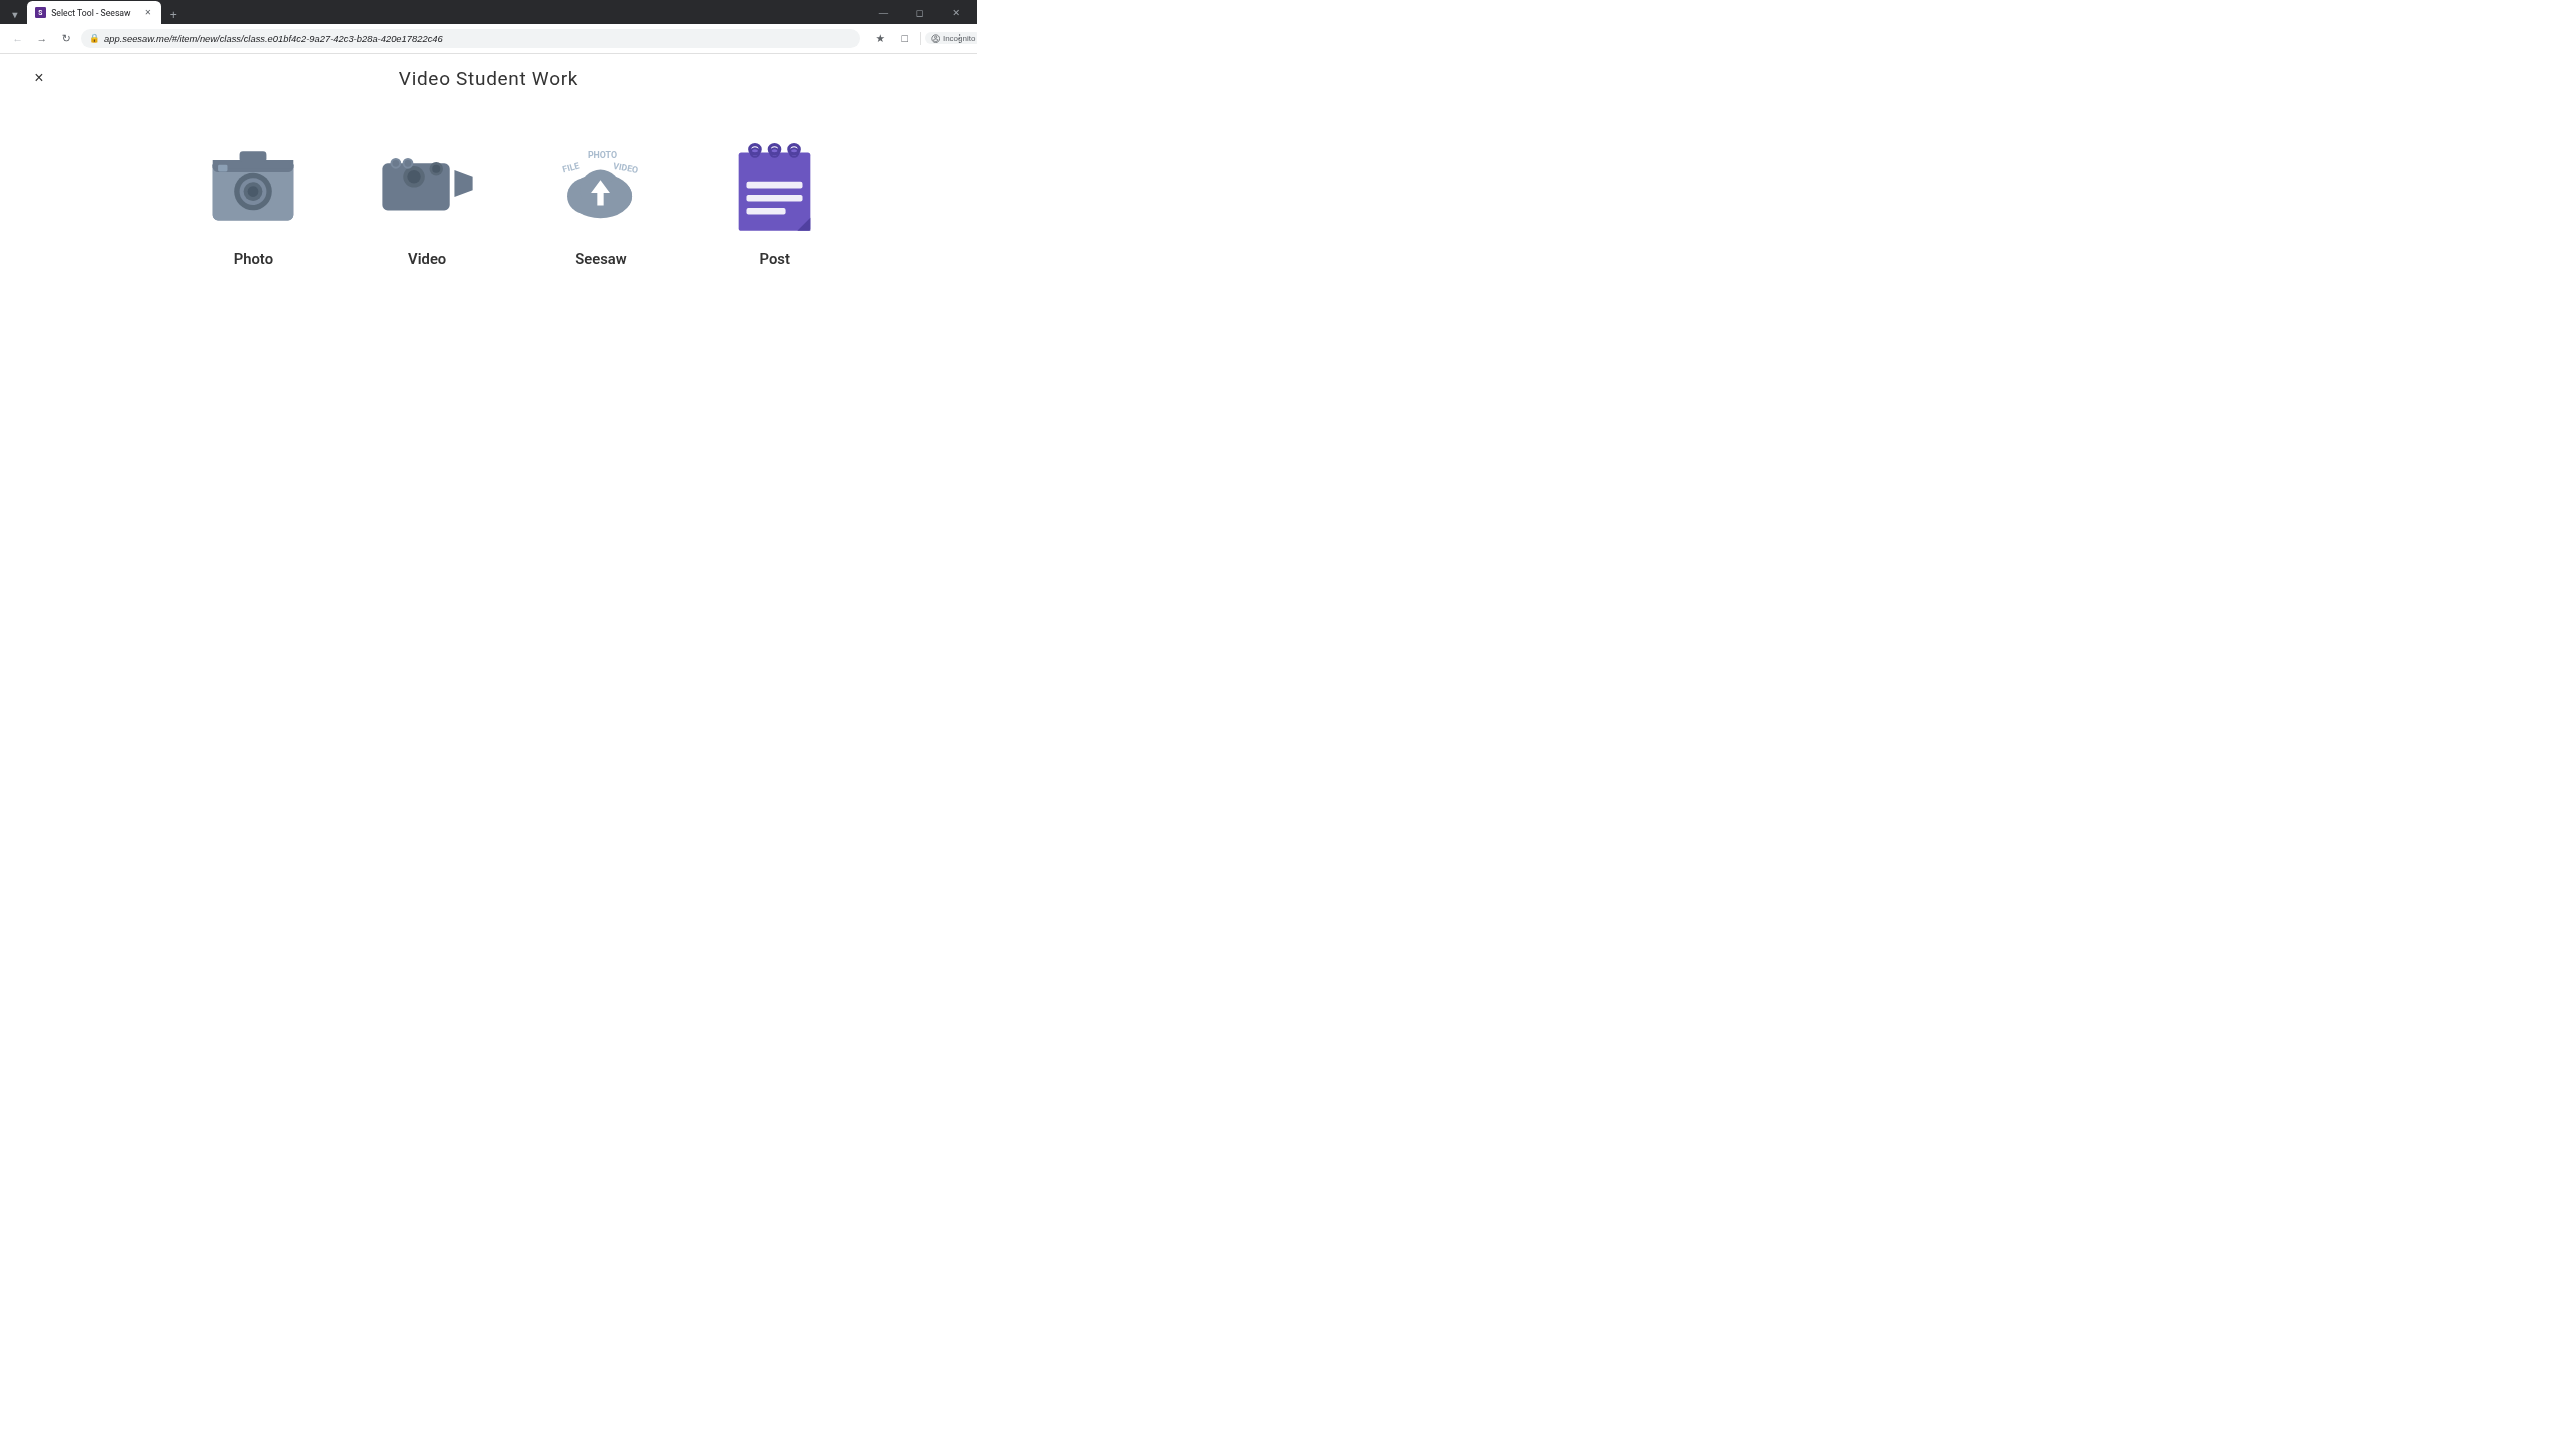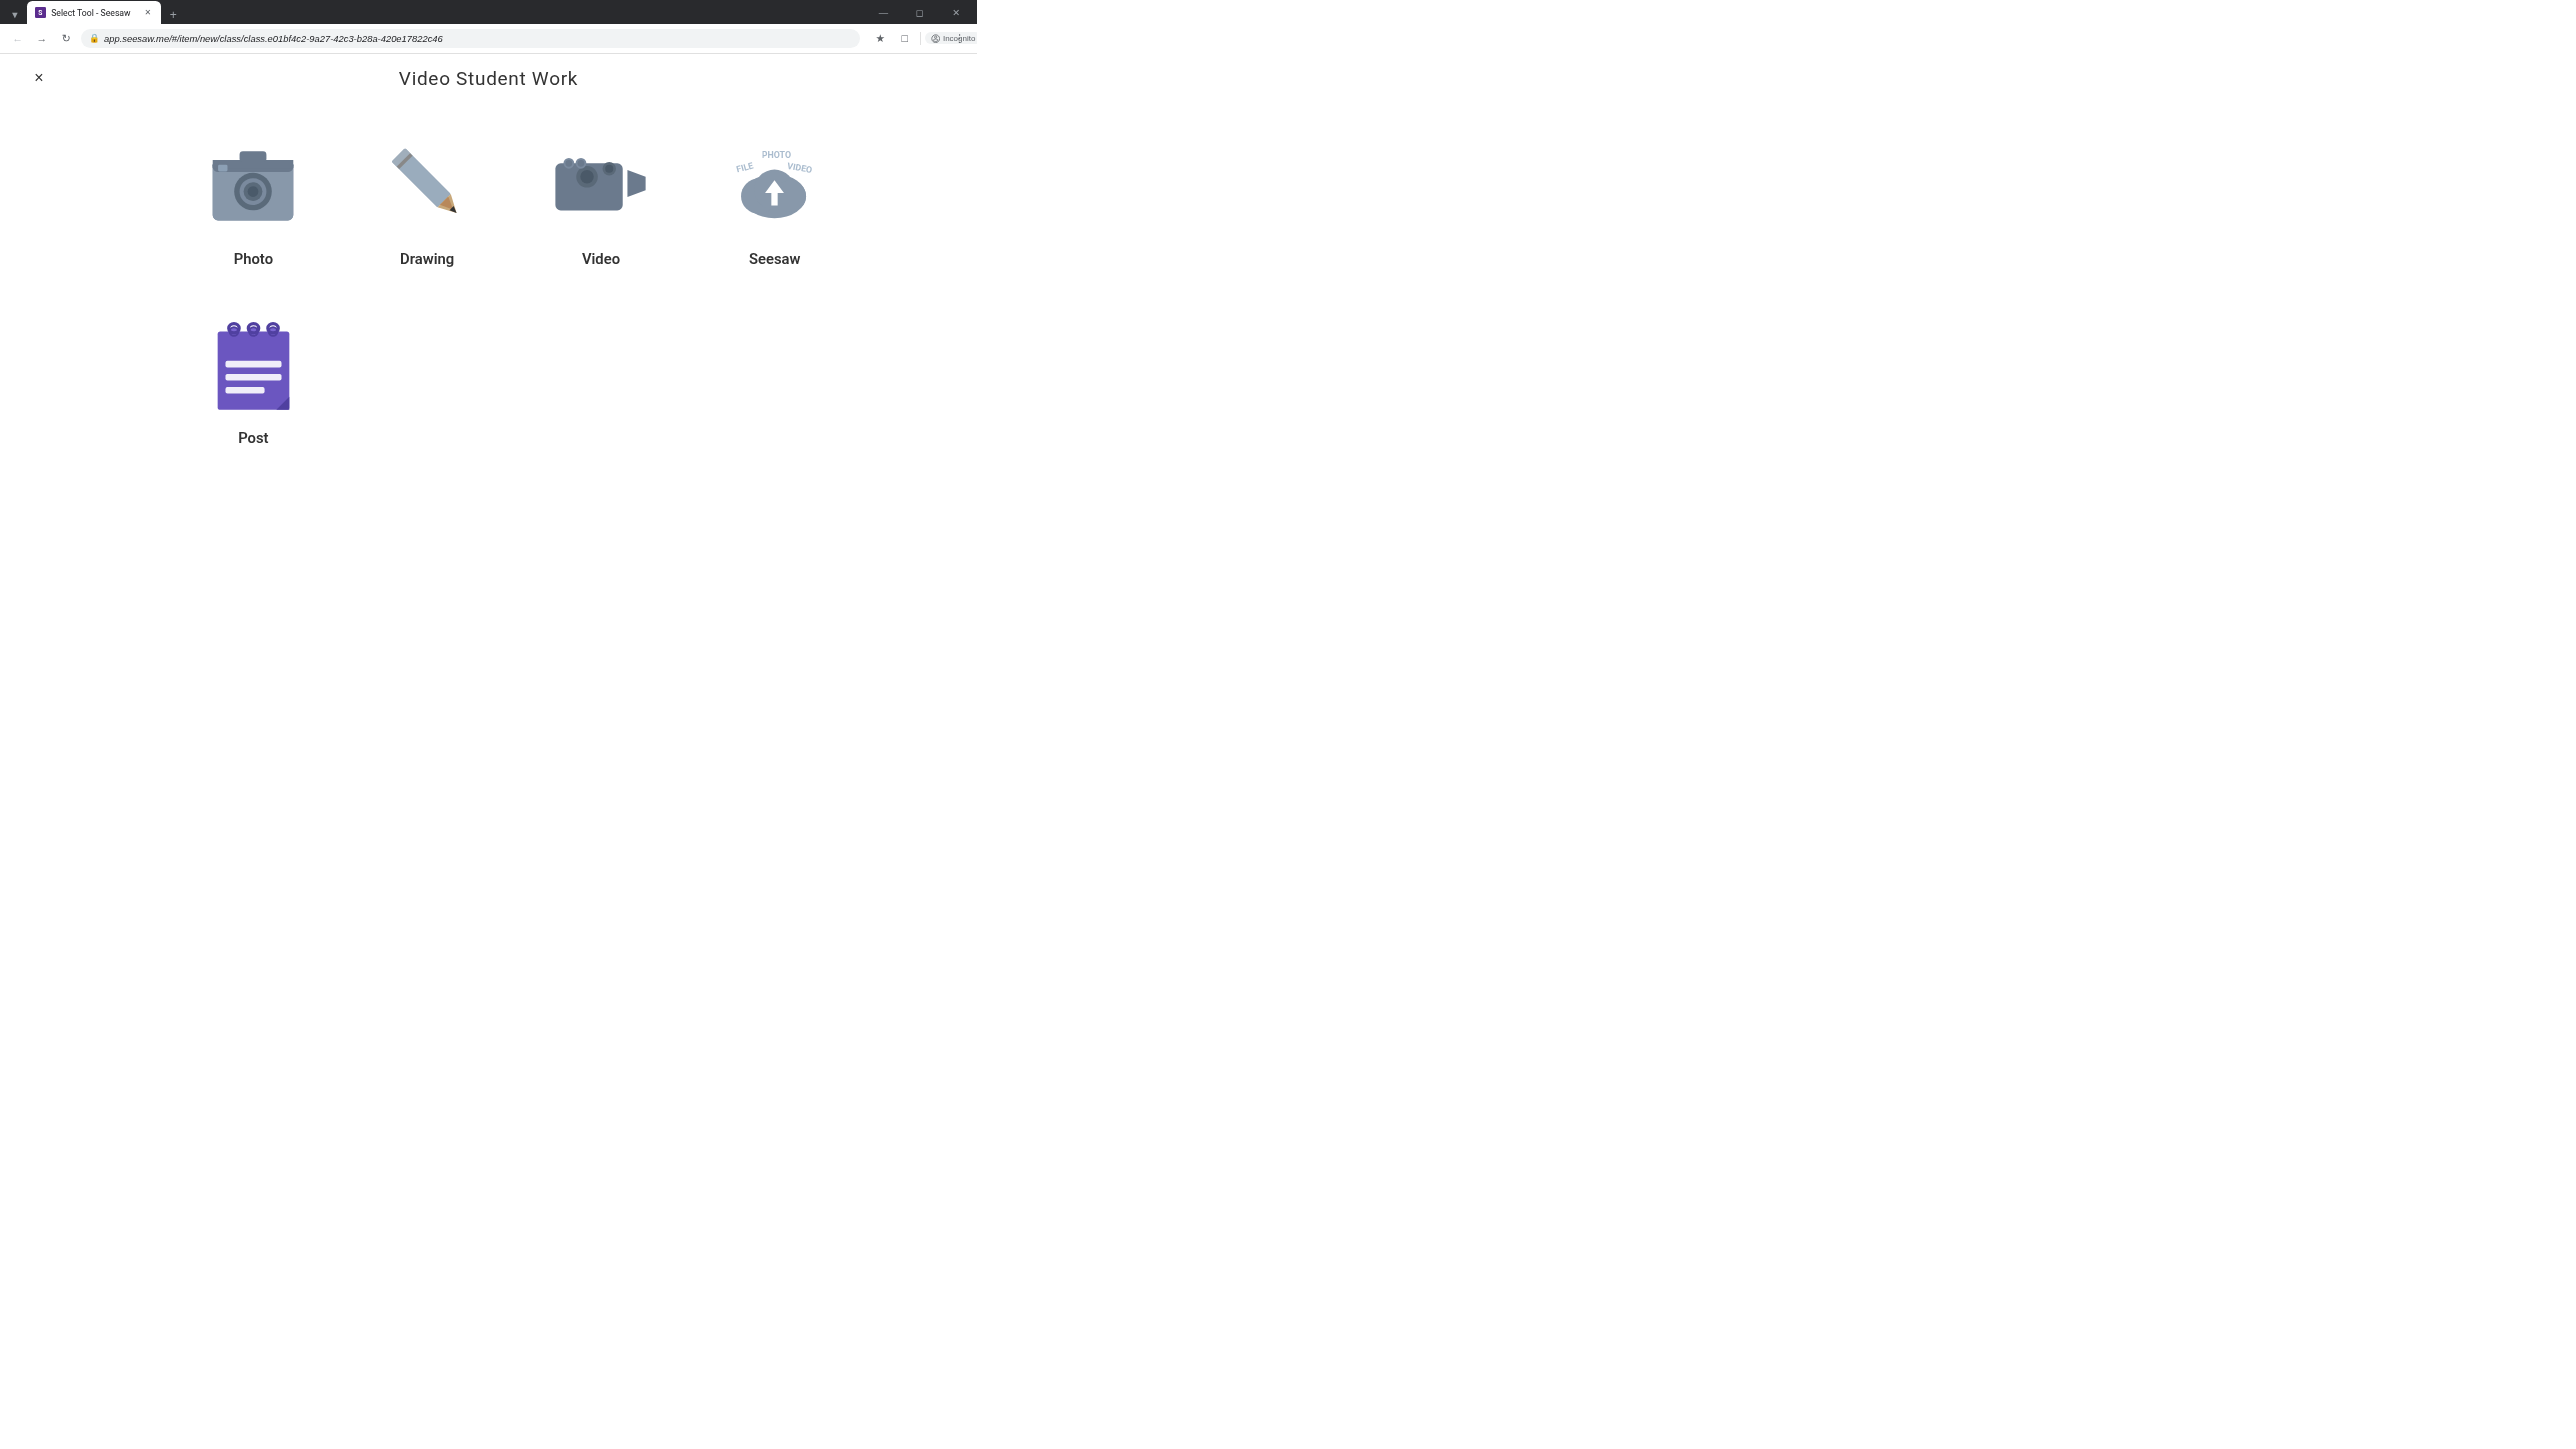--- a/index.html
+++ b/index.html
@@ -339,40 +339,20 @@
           <rect x="18" y="32" width="14" height="10" rx="2" fill="#8ca0b5"></rect>
           <circle cx="70" cy="72" r="28" fill="#5a6a7a"></circle>
           <circle cx="70" cy="72" r="20" fill="#7a8a9e"></circle>
           <circle cx="70" cy="72" r="14" fill="#5a6a7a"></circle>
           <circle cx="70" cy="72" r="8" fill="#4a5a6a"></circle>
         </svg>
       </div>
       <span class="tool-label">Photo</span>
     </div>
 
-    <div class="tool-item">
-      <div class="tool-icon-wrapper">
-        <svg width="81" height="94" viewBox="0 0 120 160" fill="none">
-
-          <g transform="rotate(-45, 60, 80)">
-            <rect x="44" y="10" width="32" height="110" rx="2" fill="#8898aa"></rect>
-            <rect x="44" y="10" width="32" height="110" rx="2" fill="#9aacbd"></rect>
-
-            <polygon points="44,120 76,120 60,150" fill="#c8a87a"></polygon>
-            <polygon points="50,120 70,120 60,142" fill="#b8885a"></polygon>
-
-            <polygon points="55,138 65,138 60,150" fill="#333"></polygon>
-
-            <rect x="44" y="10" width="32" height="14" rx="2" fill="#a0aebb"></rect>
-            <rect x="44" y="22" width="32" height="6" fill="#888"></rect>
-          </g>
-        </svg>
-      </div>
-      <span class="tool-label">Drawing</span>
-    </div>
 
     <div class="tool-item">
       <div class="tool-icon-wrapper">
         <svg width="101" height="81" viewBox="0 0 150 120" fill="none">
 
           <rect x="8" y="30" width="100" height="70" rx="8" fill="#6b7a8d"></rect>
 
           <circle cx="55" cy="50" r="16" fill="#5a6978"></circle>
           <circle cx="55" cy="50" r="10" fill="#4a5968"></circle>
           <circle cx="88" cy="38" r="10" fill="#5a6978"></circle>

